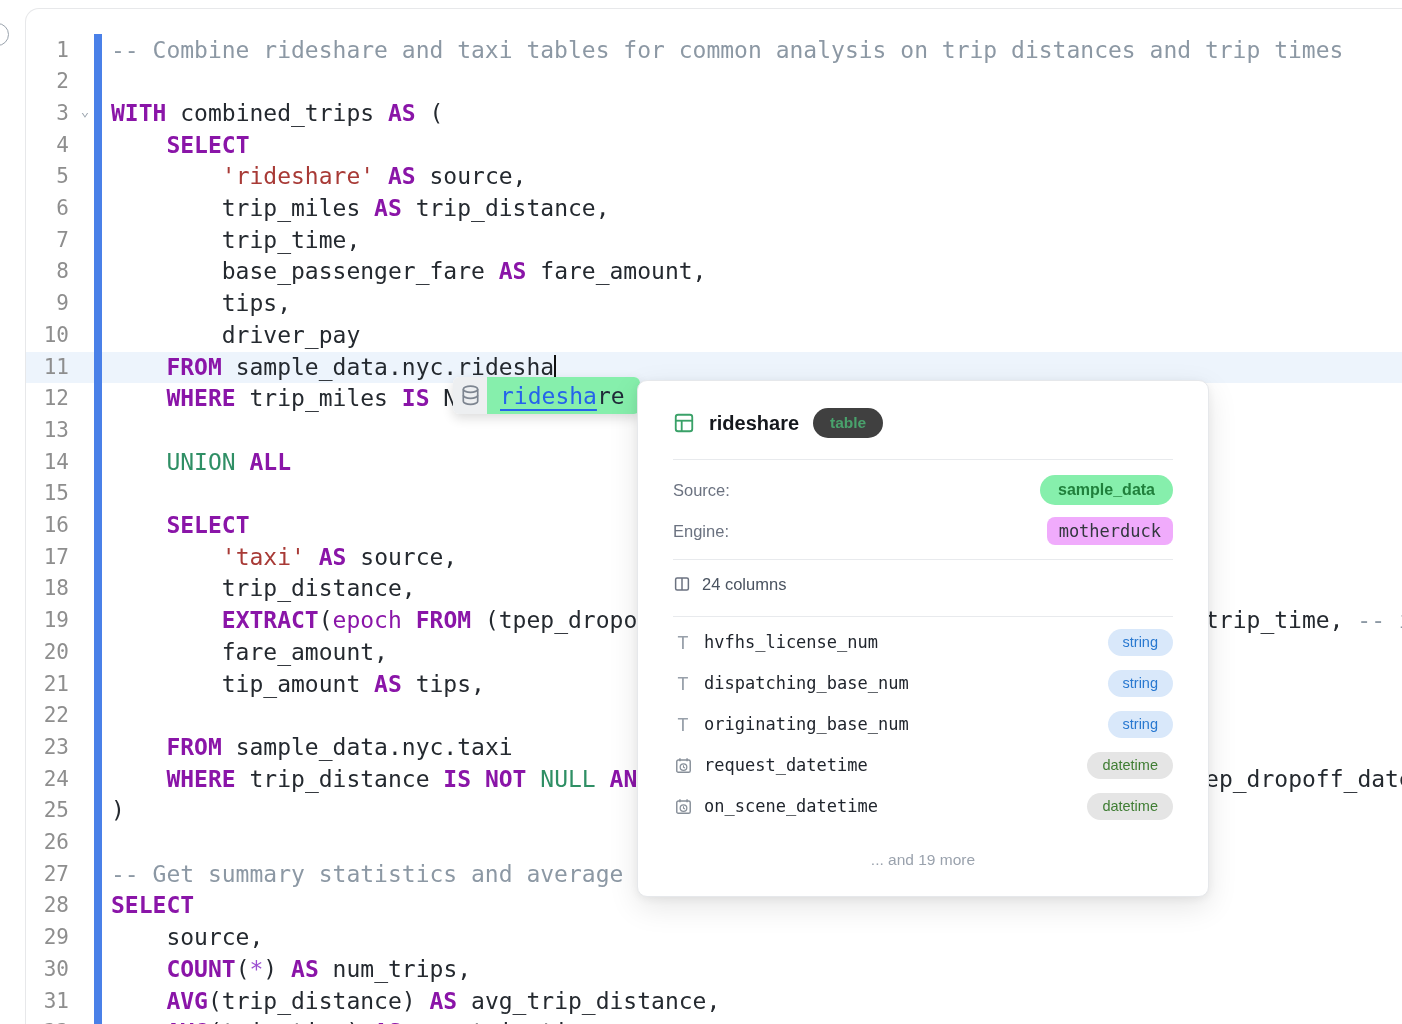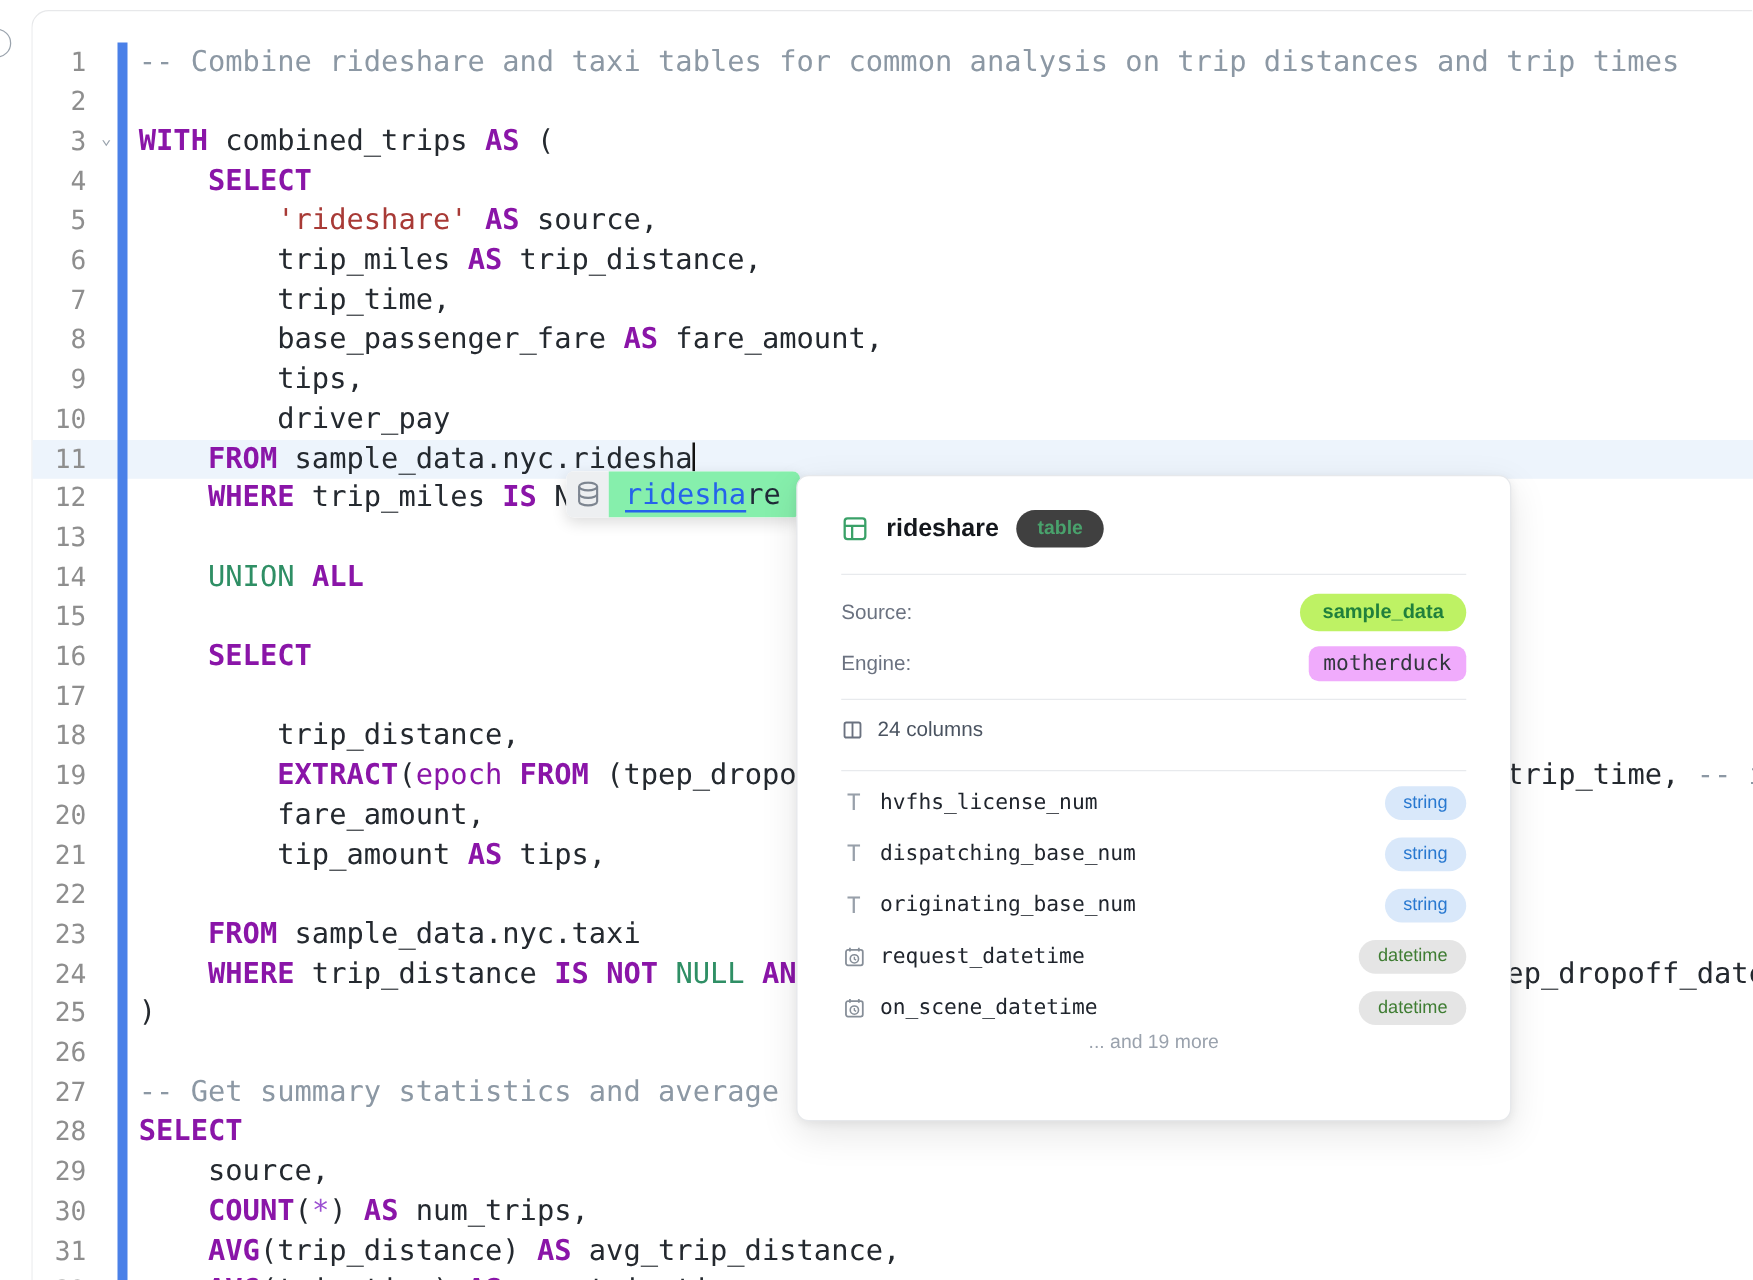--- a/index.html
+++ b/index.html
@@ -78,42 +78,42 @@
     background:#404040; color:#49a26c; font-size:15.5px; font-weight:700;
     display:flex; align-items:center;
   }
   .divider { border-top:1px solid #e8eaed; }
   .d1 { margin-top:20px; } .d2 { margin-top:14px; } .d3 { margin-top:17px; }
   .kv-row { display:flex; align-items:center; justify-content:space-between; }
   .kv-row.source { margin-top:15px; height:30px; }
   .kv-row.engine { margin-top:12px; height:28px; }
   .kv-label { font-size:16.5px; color:#6b7280; }
   .pill-green {
-    height:30px; padding:0 18px; border-radius:15px; background:#bef264;
+    height:30px; padding:0 18px; border-radius:15px; background:#86efac;
     color:#20803c; font-size:16px; font-weight:700; display:flex; align-items:center;
   }
   .pill-gray {
     height:28px; padding:0 12px; border-radius:8px; background:#f0abfc;
     color:#32373e; font-size:17px; font-family:"DejaVu Sans Mono", monospace;
     display:flex; align-items:center;
   }
   .cols-count-row { margin-top:9px; height:30px; display:flex; align-items:center;
     font-size:16.5px; color:#4a5360; }
   .cols-count-row svg { margin-right:11px; }
   .col-row { height:30px; display:flex; align-items:center; }
   .col-row.first { margin-top:10px; } .col-row + .col-row { margin-top:11px; }
   .col-icon { width:20px; display:flex; justify-content:center;
     font-family:"DejaVu Sans Mono", monospace; font-size:18px; color:#98a0aa; }
   .col-name { margin-left:11px; font-family:"DejaVu Sans Mono", monospace;
     font-size:17px; color:#20252d; flex:1; }
   .type-pill { height:27px; border-radius:13.5px; font-size:14.5px; font-weight:400;
     display:flex; align-items:center; padding:0 15px; }
   .type-string   { background:#d9e8fa; color:#2878d0; }
   .type-datetime { background:#e5e5e5; color:#3f7d33; }
-  .more-row { margin-top:4px; height:26px; text-align:center;
+  .more-row { margin-top:30px; height:26px; text-align:center;
     font-size:15.5px; color:#9aa2ad; }
 </style>
 </head>
 <body>
 
 <div id="left-partial-circle"></div>
 
 <div id="editor-panel">
   <div id="code-lines">
       <div class="code-line" style="top: 25.5px;">
@@ -176,20 +176,21 @@
       <div class="code-line" style="top: 469.3px;">
         <span class="line-num">15</span>
         <span class="code-text"></span>
       </div>
       <div class="code-line" style="top: 501px;">
         <span class="line-num">16</span>
         <span class="code-text"><span class="tk-p">    </span><span class="tk-k">SELECT</span></span>
       </div>
       <div class="code-line" style="top: 532.7px;">
         <span class="line-num">17</span>
+        <span class="code-text"><span class="tk-p">        </span><span class="tk-s">'taxi'</span><span class="tk-p"> </span><span class="tk-k">AS</span><span class="tk-p"> source,</span></span>
       </div>
       <div class="code-line" style="top: 564.4px;">
         <span class="line-num">18</span>
         <span class="code-text"><span class="tk-p">        trip_distance,</span></span>
       </div>
       <div class="code-line" style="top: 596.1px;">
         <span class="line-num">19</span>
         <span class="code-text"><span class="tk-p">        </span><span class="tk-k">EXTRACT</span><span class="tk-p">(</span><span class="tk-kn">epoch</span><span class="tk-p"> </span><span class="tk-k">FROM</span><span class="tk-p"> (tpep_dropoff_datetime - tpep_pickup_datetime))  </span><span class="tk-k">AS</span><span class="tk-p"> trip_time, </span><span class="tk-c">-- in seconds</span></span>
       </div>
       <div class="code-line" style="top: 627.8px;">

